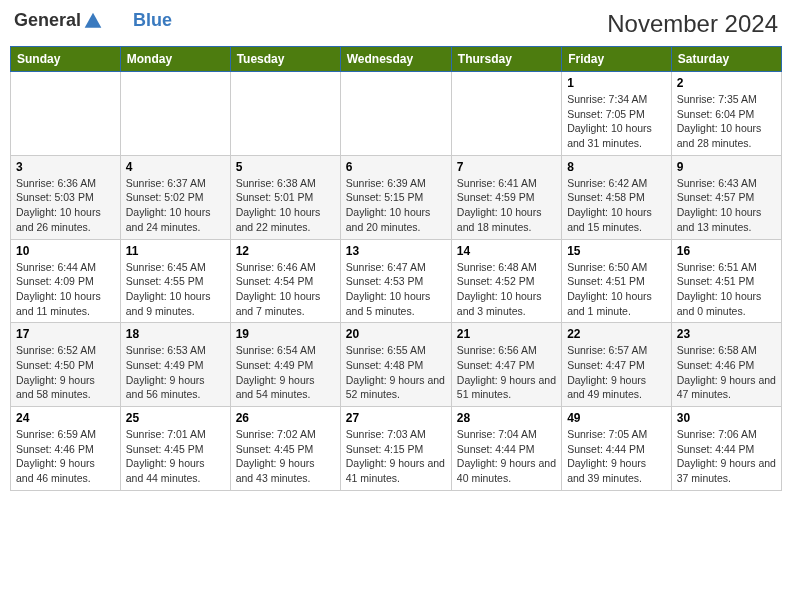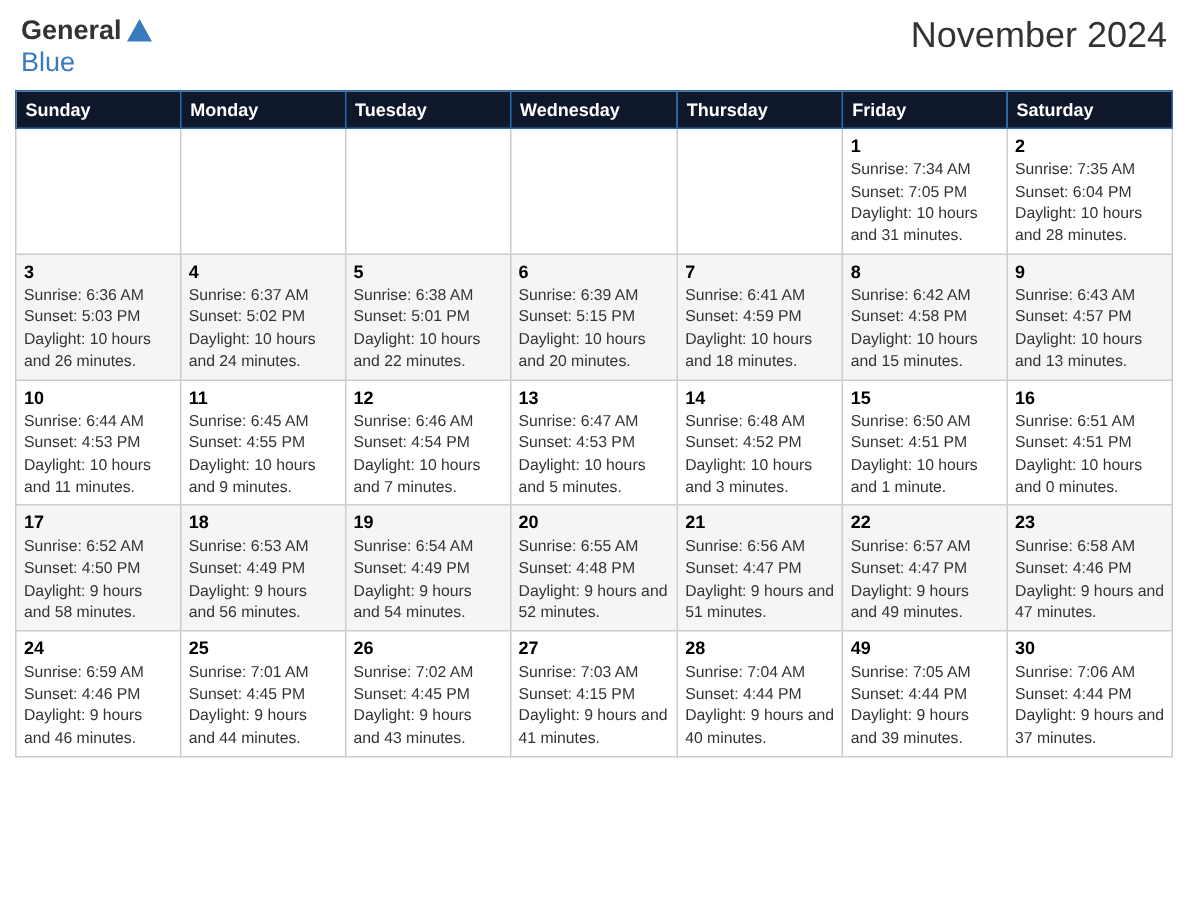--- a/index.html
+++ b/index.html
@@ -12,36 +12,37 @@
     }
     .header {
       display: flex;
       justify-content: space-between;
       align-items: flex-start;
       margin-bottom: 8px;
       padding: 0 4px;
     }
     .logo {
       display: flex;
-      flex-direction: column;
+      flex-direction: row;
       align-items: flex-start;
     }
     .logo-text {
       display: flex;
       align-items: center;
     }
     .logo-general {
       font-size: 18px;
       font-weight: bold;
       color: #333;
     }
     .logo-blue {
       font-size: 18px;
-      font-weight: normal;
+      font-weight: bold;
       color: #3a7abf;
+      margin-left: 30px;
     }
     .logo-icon {
       width: 20px;
       height: 20px;
       margin-left: 2px;
     }
     .title-block {
       text-align: right;
     }
     .month-title {
@@ -52,21 +53,21 @@
     .location {
       font-size: 14px;
       color: #555;
     }
     .calendar {
       width: 100%;
       border-collapse: collapse;
       font-size: 11px;
     }
     .calendar th {
-      background-color: #0f172a;
+      background-color: #4d7c0f;
       color: #fff;
       text-align: left;
       padding: 5px 6px;
       font-size: 12px;
       font-weight: bold;
       border: 1px solid #2a6aaf;
     }
     .calendar td {
       border: 1px solid #ccc;
       vertical-align: top;
@@ -184,21 +185,21 @@
           <span class="day-number">9</span>
           <div class="day-info">Sunrise: 6:43 AM
 Sunset: 4:57 PM
 Daylight: 10 hours and 13 minutes.</div>
         </td>
       </tr>
       <tr>
         <td>
           <span class="day-number">10</span>
           <div class="day-info">Sunrise: 6:44 AM
-Sunset: 4:53 PM
+Sunset: 4:09 PM
 Daylight: 10 hours and 11 minutes.</div>
         </td>
         <td>
           <span class="day-number">11</span>
           <div class="day-info">Sunrise: 6:45 AM
 Sunset: 4:55 PM
 Daylight: 10 hours and 9 minutes.</div>
         </td>
         <td>
           <span class="day-number">12</span>

